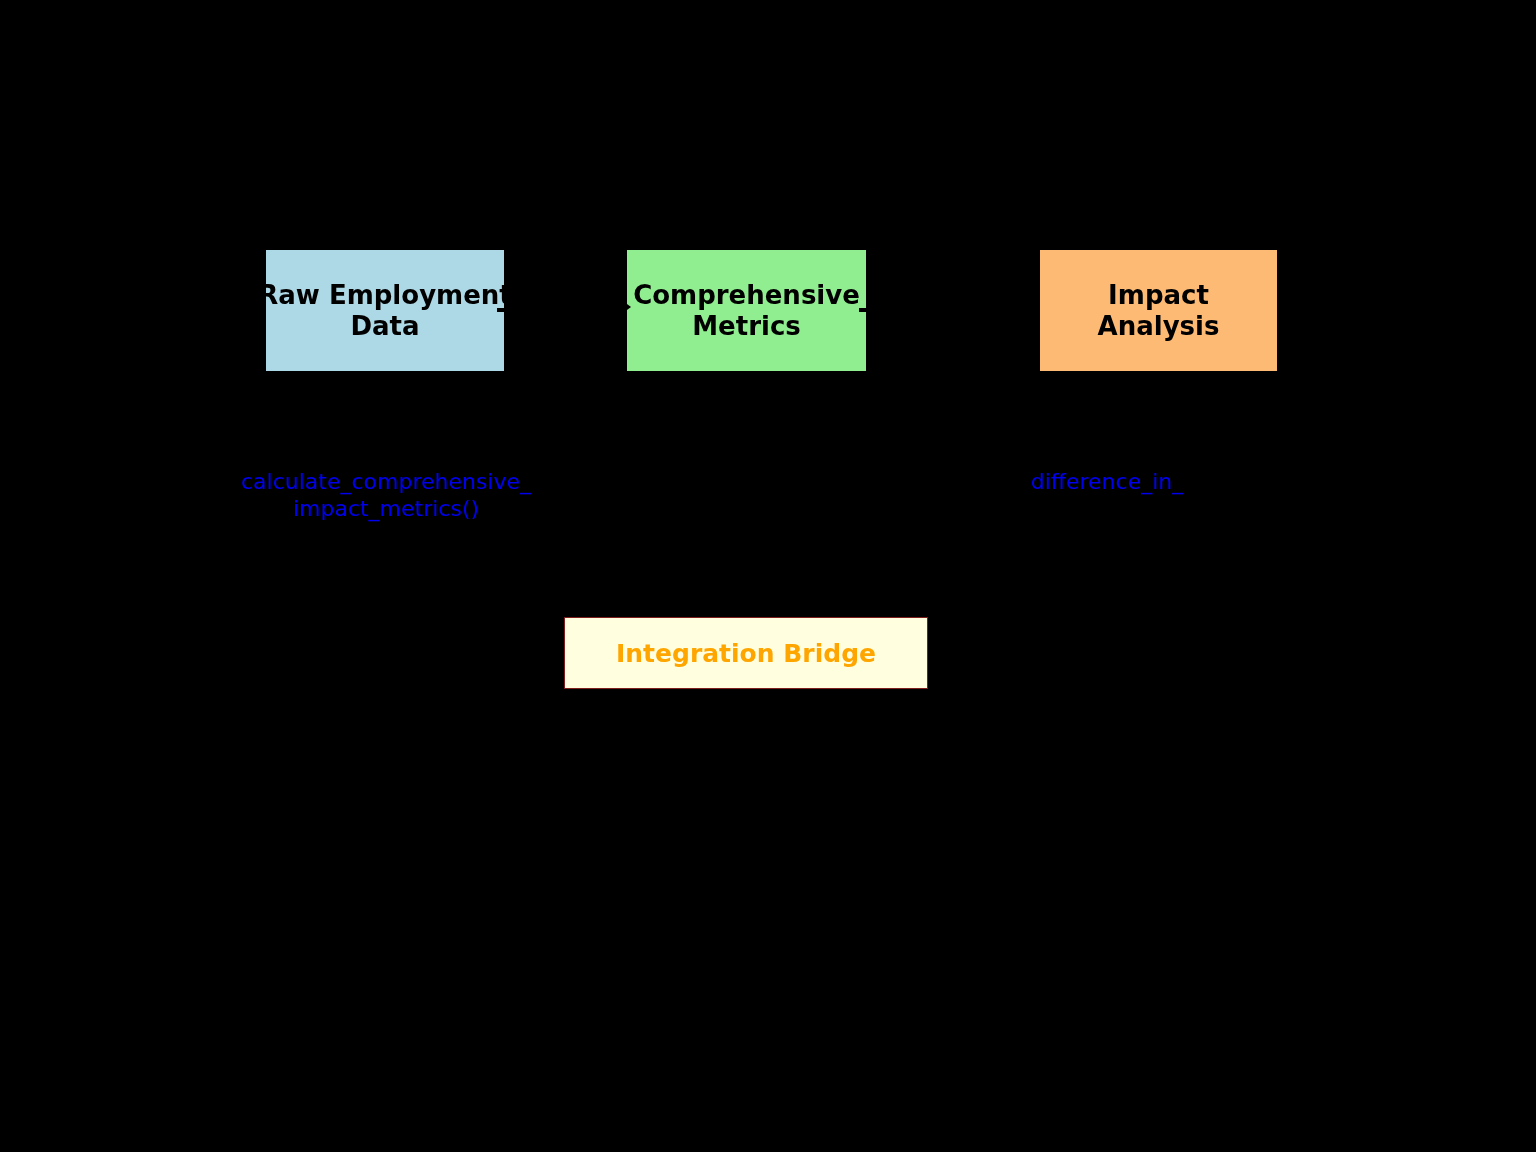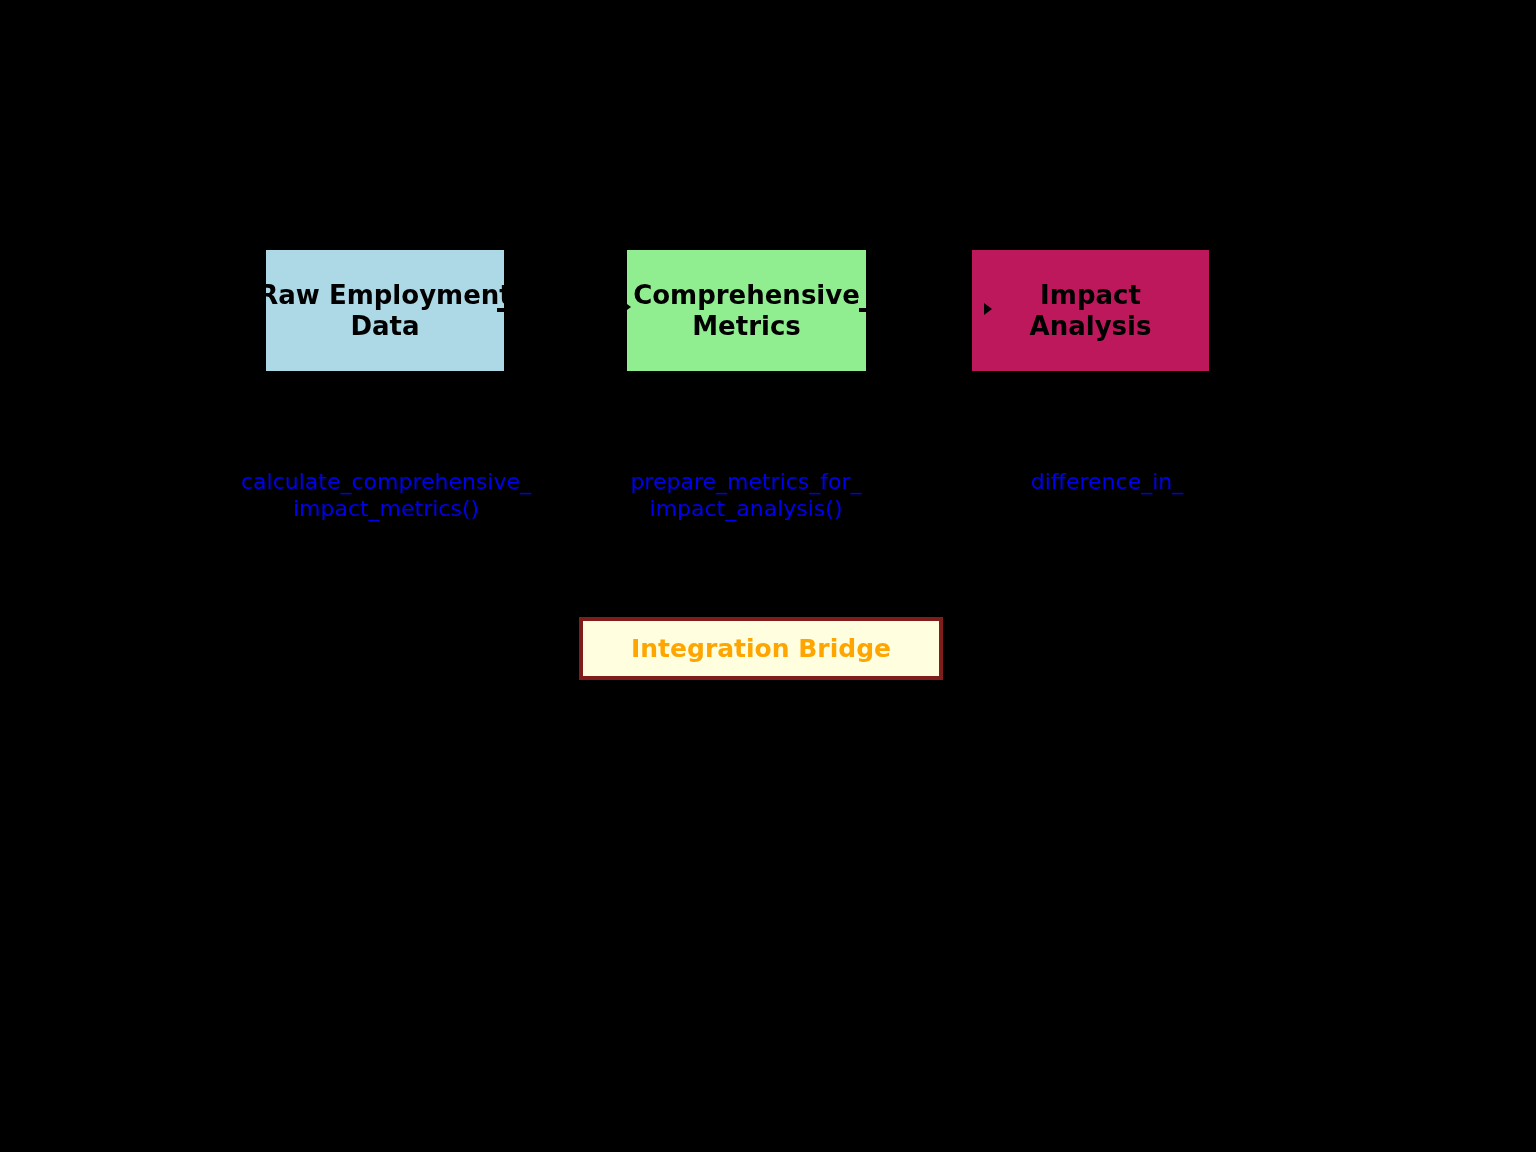--- a/index.html
+++ b/index.html
@@ -31,21 +31,21 @@
   .node-line {
     font-size: 26px;
     font-weight: bold;
     color: #000000;
     line-height: 31px;
     white-space: nowrap;
     text-align: center;
   }
   .node-raw    { left: 266px;  width: 238px; background: #ADD8E6; }
   .node-metrics{ left: 627px;  width: 239px; background: #90EE90; }
-  .node-impact { left: 972px;  width: 237px; background: #be185d; }
+  .node-impact { left: 1040px;  width: 237px; background: #fdba74; }
 
   
   .fn-label {
     position: absolute;
     top: 468px;
     width: 500px;
     text-align: center;
     font-size: 22px;
     font-weight: normal;
     line-height: 27px;
@@ -55,28 +55,27 @@
   .fn-0 { left: 136px; }
   .fn-1 { left: 496px; }
   .fn-2 { left: 857px; text-align: center; }
 
   
   .bridge {
     position: absolute;
     left: 564px;
     top: 617px;
     width: 364px;
-    height: 63px;
+    height: 72px;
     box-sizing: border-box;
     background: #FFFFE0;
-    border: 4px solid #7f1d1d;
+    border: 1px solid #7f1d1d;
     display: flex;
     align-items: center;
     justify-content: center;
-    margin-left: 15px;
   }
   .bridge-label {
     font-size: 25px;
     font-weight: bold;
     color: #FFA500;
     white-space: nowrap;
   }
 
   
   .arrow-head {
@@ -121,24 +120,20 @@
   <div class="arrow-tail tail-raw"></div>
   <div class="arrow-head head-metrics"></div>
   <div class="arrow-tail tail-metrics"></div>
   <div class="arrow-head head-impact"></div>
 
   <div class="fn-label fn-0">
     <div>calculate_comprehensive_</div>
     <div>impact_metrics()</div>
   </div>
 
-  <div class="fn-label fn-1">
-    <div>prepare_metrics_for_</div>
-    <div>impact_analysis()</div>
-  </div>
 
   <div class="fn-label fn-2">
     <div>difference_in_</div>
   </div>
 
   <div class="bridge">
     <div class="bridge-label">Integration Bridge</div>
   </div>
 
 </div>

